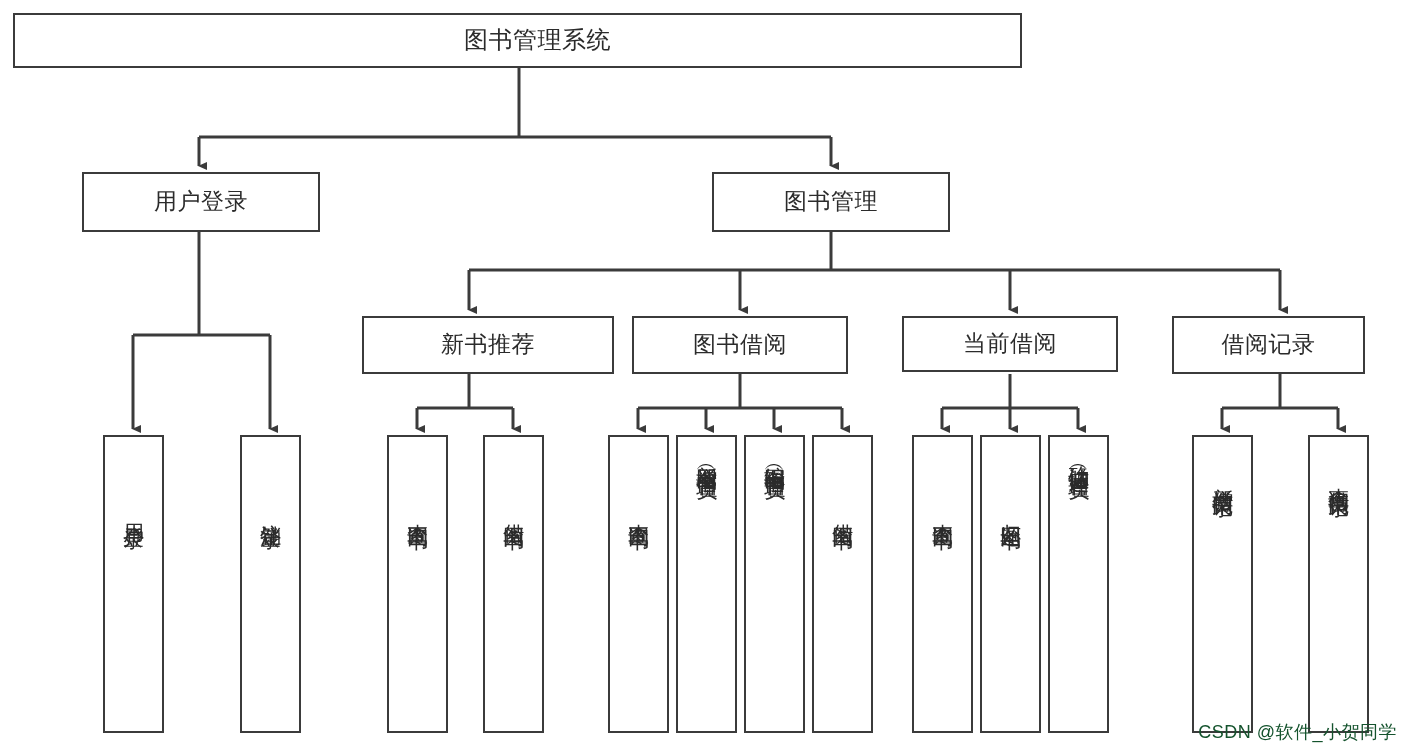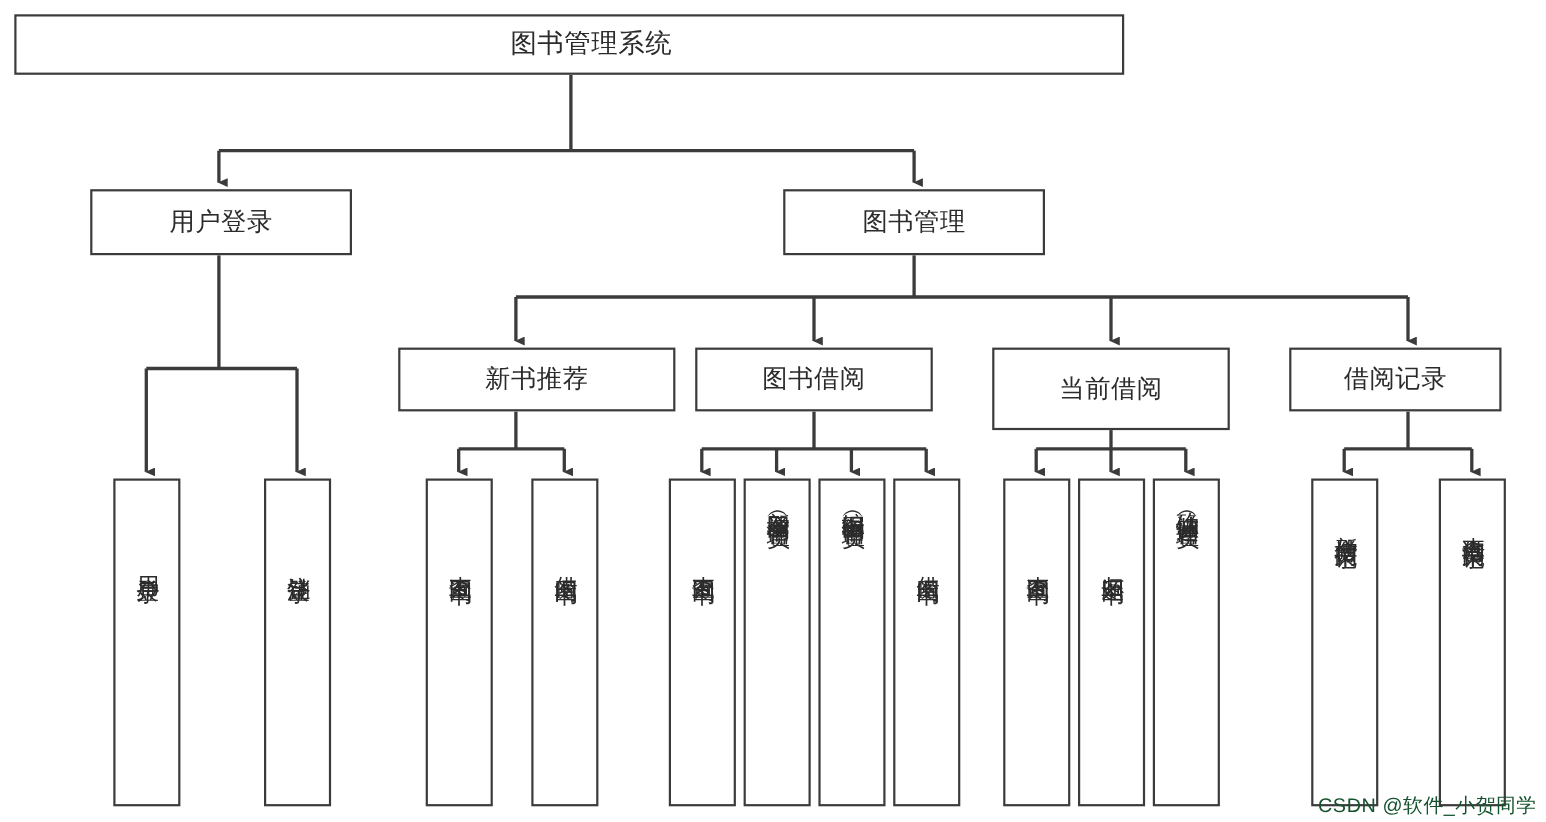--- a/index.html
+++ b/index.html
@@ -143,21 +143,21 @@
   <div class="node horiz" style="left:712px; top:172px; width:238px; height:60px;">
     <span>图书管理</span>
   </div>
 
   <div class="node horiz" style="left:362px; top:316px; width:252px; height:58px;">
     <span>新书推荐</span>
   </div>
   <div class="node horiz" style="left:632px; top:316px; width:216px; height:58px;text-align:center;">
     <span>图书借阅</span>
   </div>
-  <div class="node horiz" style="left:902px; top:316px; width:216px; height:75px;">
+  <div class="node horiz" style="left:902px; top:316px; width:216px; height:56px;">
     <span>当前借阅</span>
   </div>
   <div class="node horiz" style="left:1172px; top:316px; width:193px; height:58px;">
     <span>借阅记录</span>
   </div>
 
   <div class="node leaf leaf-short" style="left:103px; top:435px; width:61px; height:298px;">
     <span class="leaf-text">用户登录</span>
   </div>
   <div class="node leaf leaf-short" style="left:240px; top:435px; width:61px; height:298px;">

